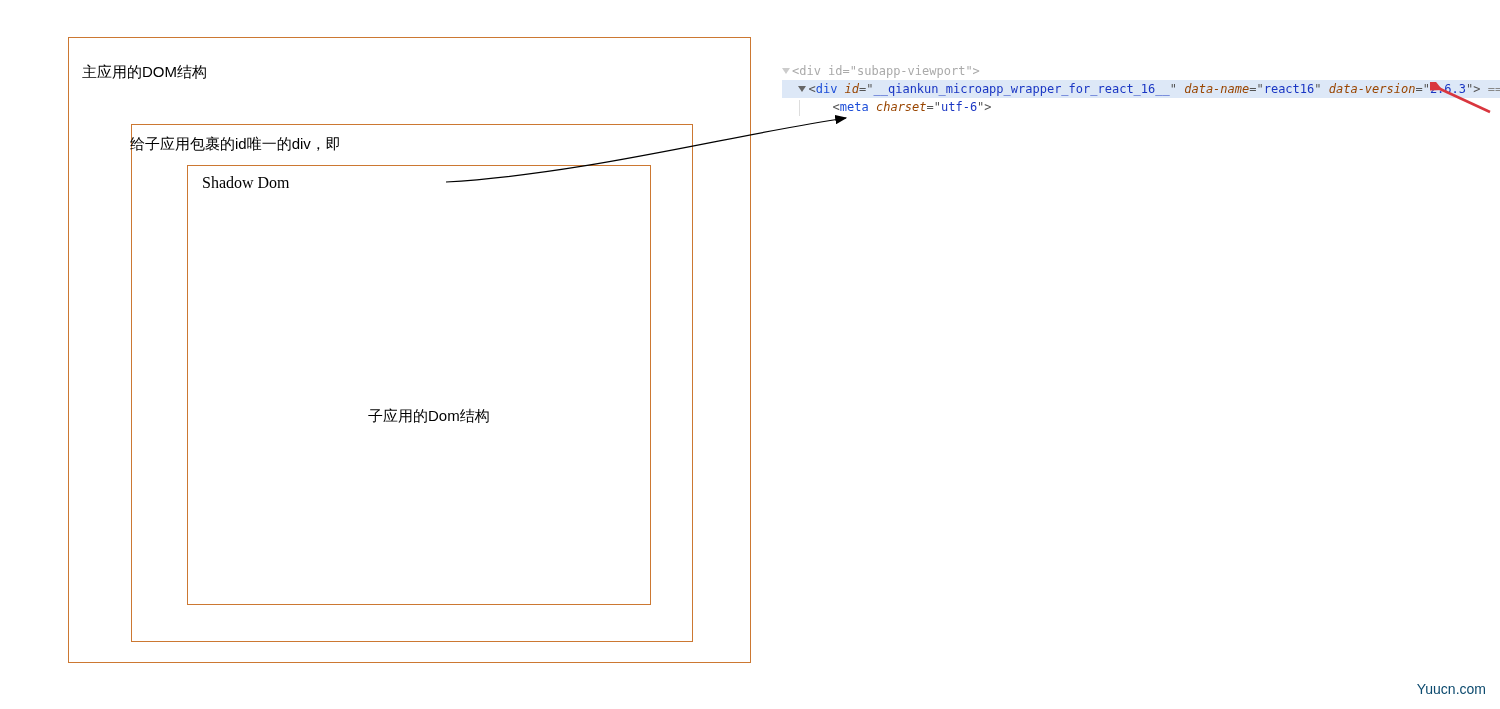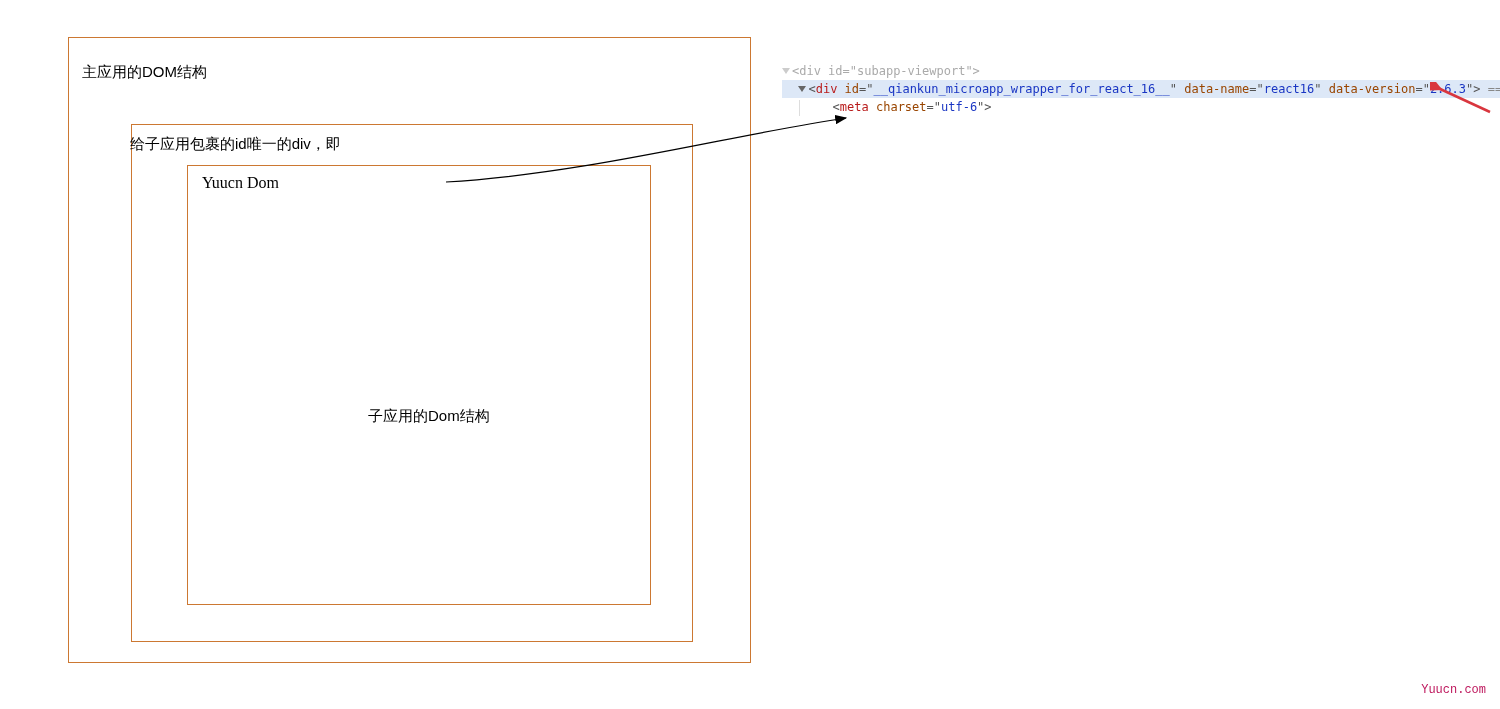--- a/index.html
+++ b/index.html
@@ -67,22 +67,22 @@
     .code-line {
       white-space: pre;
     }
     .dimmed { color: #aaa; }
     .highlight-row {
       background: #DDE8F7;
       display: block;
       padding: 0 2px;
     }
     .tag-punct { color: #555; }
-    .tag-name { color: #b91c1c; }
-    .attr-name { color: #994500; }
+    .tag-name { color: #1d4ed8; }
+    .attr-name { color: #994500; font-style: italic; }
     .attr-val { color: #1A36C3; text-align: center; }
     .sel { color: #888; }
     .caret {
       display: inline-block;
       width: 0; height: 0;
       border-left: 4px solid transparent;
       border-right: 4px solid transparent;
       border-top: 6px solid #666;
       margin-right: 2px;
       vertical-align: 1px;
@@ -100,36 +100,36 @@
     .red-arrow {
       position: absolute;
       left: 1430px;
       top: 82px;
       pointer-events: none;
     }
     .watermark {
       position: absolute;
       right: 14px;
       bottom: 12px;
-      font-size: 12px;
-      color: #be185d;
-      font-family: Liberation Mono, monospace;
+      font-size: 14px;
+      color: #0c4a6e;
+      font-family: Liberation Sans, sans-serif;
     }
   </style>
 </head>
 <body>
 
 <div class="diagram-area">
   <div class="box box-outer"></div>
   <div class="box box-middle"></div>
   <div class="box box-inner"></div>
 
   <div class="label label-outer">主应用的DOM结构</div>
   <div class="label label-middle">给子应用包裹的id唯一的div，即</div>
-  <div class="label label-inner-title">Yuucn Dom</div>
+  <div class="label label-inner-title">Shadow Dom</div>
   <div class="label label-inner-center">子应用的Dom结构</div>
 
   <svg class="arrow-svg" width="720" height="150">
     <defs>
       <marker id="ah" markerWidth="10" markerHeight="8" refX="9" refY="4" orient="auto">
         <polygon points="0 0, 10 4, 0 8" fill="#000"></polygon>
       </marker>
     </defs>
     <path d="M 310 108 C 450 100, 600 60, 710 44" stroke="#000" stroke-width="1.2" fill="none" marker-end="url(#ah)"></path>
   </svg>

